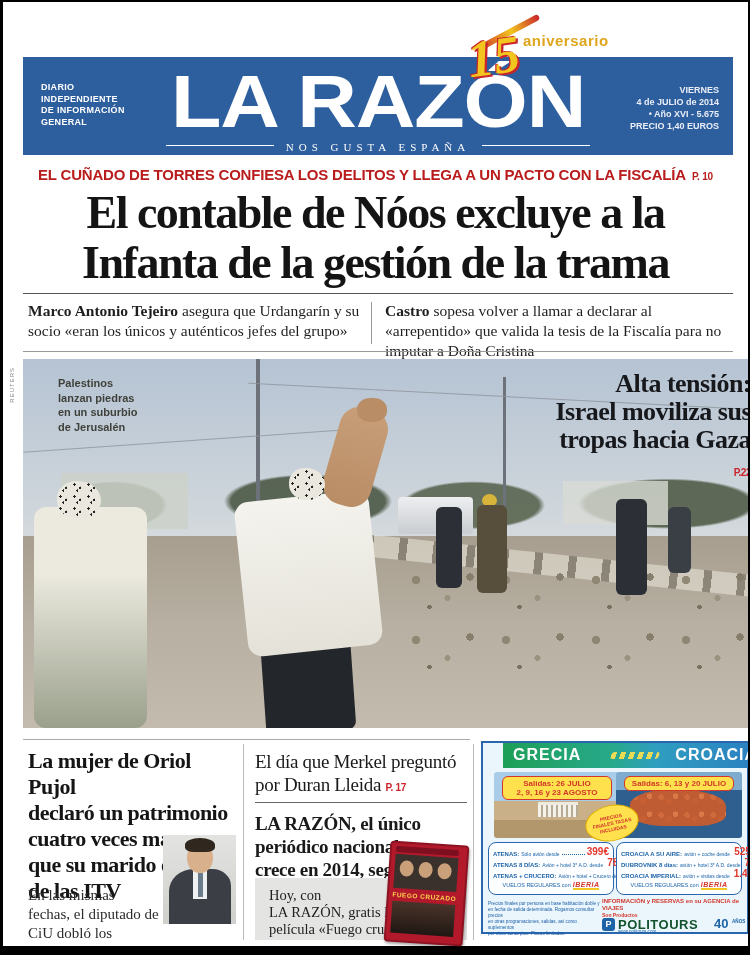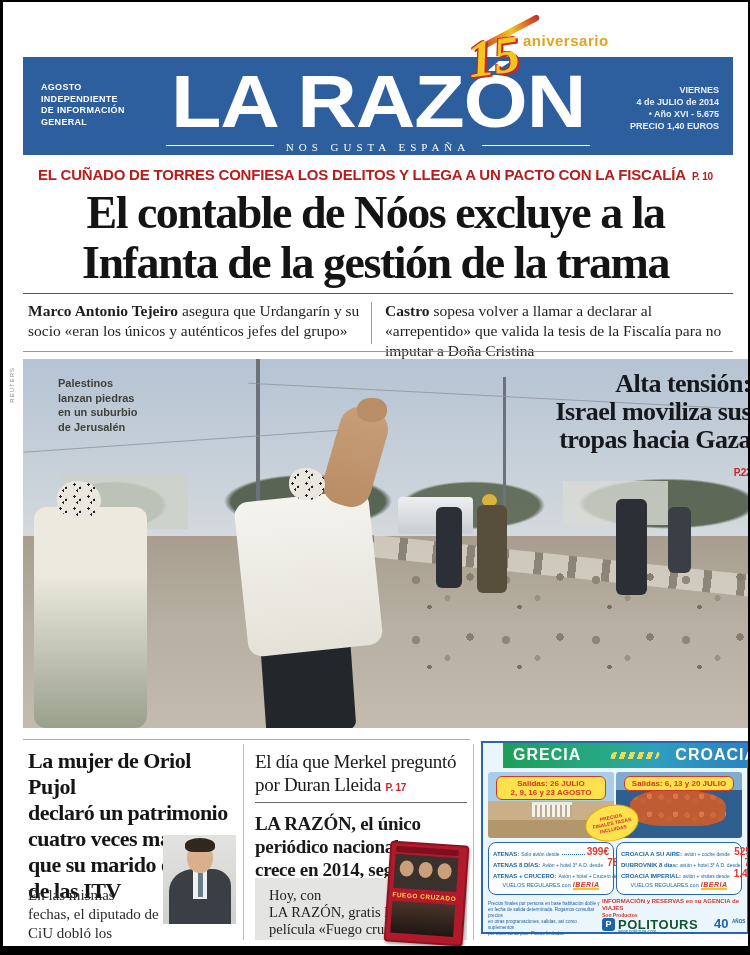--- a/index.html
+++ b/index.html
@@ -103,21 +103,21 @@
   .dvd-low{left:4px;top:58px;width:63px;height:32px;background:linear-gradient(#4a342a,#201713);}
 
   
   .ad{left:478px;top:739px;width:268px;height:193px;border:2px solid #2a66ad;background:#eaf6fb;box-sizing:border-box;}
   .ad-head{left:0;top:0;width:100%;height:25px;
            background:linear-gradient(90deg,#1d9f57,#28a98c 42%,#2f9ec0 58%,#2b7cc0);margin-left:20px;}
   .ad-title{top:3px;color:#fff;font:bold 16px "Liberation Sans",sans-serif;letter-spacing:1px;}
   .ad-script{left:108px;top:9px;width:48px;height:7px;transform:skewX(-20deg);
              background:repeating-linear-gradient(90deg,#ffe14d 0 5px,transparent 5px 9px);border-radius:3px;opacity:.9;}
   .panel{top:29px;width:126px;height:66px;overflow:hidden;border-radius:3px;}
-  .panel-g{left:5px;background:linear-gradient(#a9cde9 44%,#c9b089 44% 72%,#b2976c 72%);}
+  .panel-g{left:11px;background:linear-gradient(#a9cde9 44%,#c9b089 44% 72%,#b2976c 72%);}
   .panel-c{left:133px;background:linear-gradient(#7fabce 28%,#2e5f8f 28%);}
   .parthenon{left:44px;top:30px;width:40px;height:12px;background:repeating-linear-gradient(90deg,#f4f2ea 0 3px,#b6ac94 3px 5px);border-top:3px solid #efeadf;}
   .roofs{left:14px;top:18px;width:96px;height:36px;border-radius:40% 45% 30% 35%;
      background:radial-gradient(circle 4px at 20% 40%,#d06a3c 70%,transparent 72%),
                 radial-gradient(circle 4px at 50% 60%,#c65f33 70%,transparent 72%),
                 radial-gradient(circle 4px at 75% 35%,#d97a48 70%,transparent 72%),#bf5c34;
      background-size:26px 18px;}
   .salida{top:4px;left:8px;right:8px;background:#ffe14d;border:1px solid #d2372b;border-radius:6px;
           color:#d2372b;font:bold 8px/9px "Liberation Sans",sans-serif;text-align:center;padding:2px 2px;}
   .salida span{display:block;}
@@ -154,21 +154,21 @@
 <body>
 
 <div class="page">
 
   <div class="abs anniv-ribbon"></div>
   <div class="abs anniv-mark">15</div>
   <div class="abs anniv-label">aniversario</div>
 
   <div class="abs band">
     <div class="abs band-info">
-      <div>AGOSTO</div>
+      <div>DIARIO</div>
       <div>INDEPENDIENTE</div>
       <div>DE INFORMACIÓN</div>
       <div>GENERAL</div>
     </div>
     <div class="abs logo">LA RAZÓN</div>
     <div class="abs slogan-row">
       <span class="slogan-line"></span><span class="slogan">NOS GUSTA ESPAÑA</span><span class="slogan-line"></span>
     </div>
     <div class="abs band-date">
       <div>VIERNES</div>

